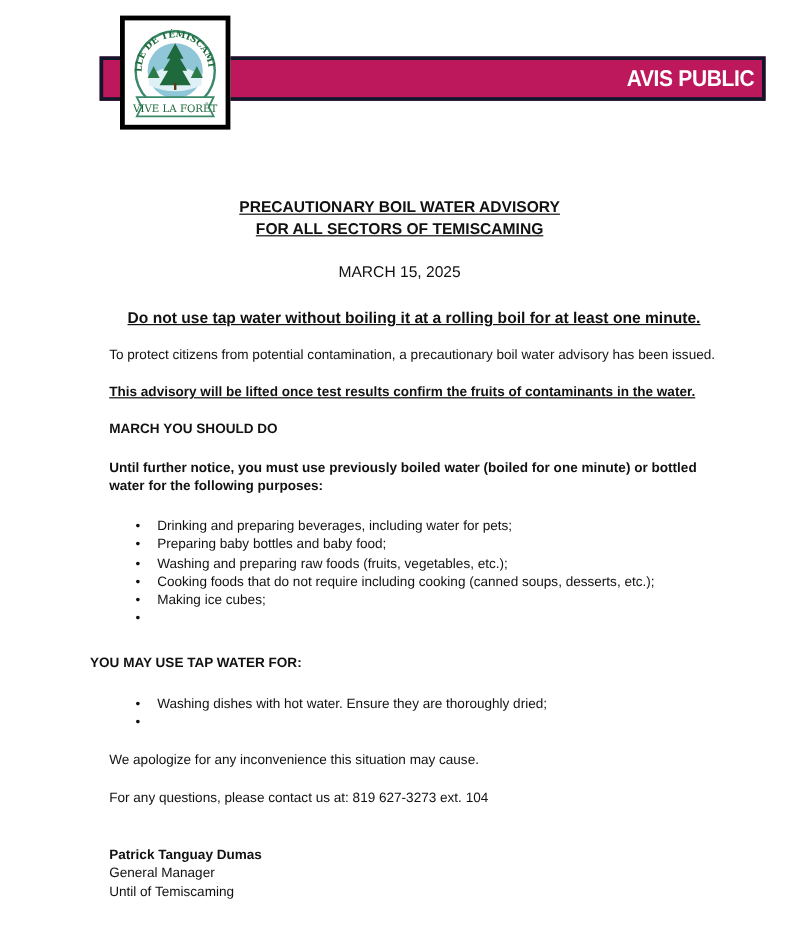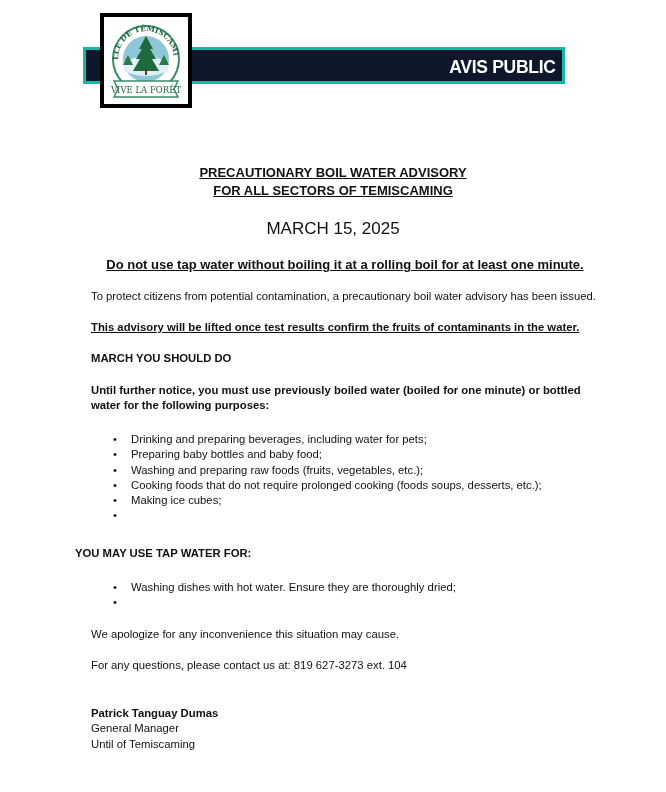--- a/index.html
+++ b/index.html
@@ -1,39 +1,39 @@
 <!DOCTYPE html>
 <html><head>
 <meta charset="utf-8">
 <style>
   html, body { margin: 0; padding: 0; background: #ffffff; }
   body {
     width: 666px; height: 792px; position: relative; overflow: hidden;
     font-family: "Liberation Sans", sans-serif; color: #111111;
   }
   .header-bar {
-    position: absolute; left: 83px; top: 47px; width: 482px; height: 37px;
-    background: #0f172a; border: 3px solid #14b8a6; box-sizing: border-box;
+    position: absolute; left: 83px; top: 47px; width: 555px; height: 37px;
+    background: #be185d; border: 3px solid #0f172a; box-sizing: border-box;
   }
   .header-title {
     position: absolute; right: 6px; top: 6px;
     color: #ffffff; font-weight: bold; font-size: 19px; letter-spacing: -0.3px;
     font-family: "Liberation Sans", sans-serif;
     transform: scaleX(0.92); transform-origin: right center;
   }
   .logo-box {
     position: absolute; left: 100px; top: 13px; width: 92px; height: 95px;
     background: #ffffff; border: 4px solid #000000; box-sizing: border-box;
   }
   .logo-box svg { position: absolute; left: 2px; top: 2px; }
 
   .t { position: absolute; white-space: nowrap; }
   .center { left: 0; width: 666px; text-align: center; }
   .title { font-weight: bold; font-size: 13px; text-decoration: underline; }
-  .date { font-size: 17px; }
+  .date { font-size: 13px; }
   .warning { font-weight: bold; font-size: 13px; text-decoration: underline; }
   .body { font-size: 11.3px; }
   .bold { font-weight: bold; }
   .ul { text-decoration: underline; }
   .bullet-list { position: absolute; left: 110px; margin: 0; padding: 0; list-style: none; }
   .bullet-list li { position: relative; padding-left: 21px; font-size: 11.3px; line-height: 15.3px; white-space: nowrap; }
   .bullet-list li .dot { position: absolute; left: 3px; top: 0; }
 </style>
 </head>
 <body>
@@ -72,21 +72,21 @@
 
 <div class="t body bold" style="left:91px; top:352px;">MARCH YOU SHOULD DO</div>
 
 <div class="t body bold" style="left:91px; top:384px;">Until further notice, you must use previously boiled water (boiled for one minute) or bottled</div>
 <div class="t body bold" style="left:91px; top:399px;">water for the following purposes:</div>
 
 <ul class="bullet-list" style="top:432px;">
   <li><span class="dot">•</span><span>Drinking and preparing beverages, including water for pets;</span></li>
   <li><span class="dot">•</span><span>Preparing baby bottles and baby food;</span></li>
   <li><span class="dot">•</span><span>Washing and preparing raw foods (fruits, vegetables, etc.);</span></li>
-  <li><span class="dot">•</span><span>Cooking foods that do not require prolonged cooking (foods soups, desserts, etc.);</span></li>
+  <li><span class="dot">•</span><span>Cooking foods that do not require including cooking (canned soups, desserts, etc.);</span></li>
   <li><span class="dot">•</span><span>Making ice cubes;</span></li>
   <li><span class="dot">•</span></li>
 </ul>
 
 <div class="t body bold" style="left:75px; top:547px;">YOU MAY USE TAP WATER FOR:</div>
 
 <ul class="bullet-list" style="top:580px;">
   <li><span class="dot">•</span><span>Washing dishes with hot water. Ensure they are thoroughly dried;</span></li>
   <li><span class="dot">•</span></li>
 </ul>

